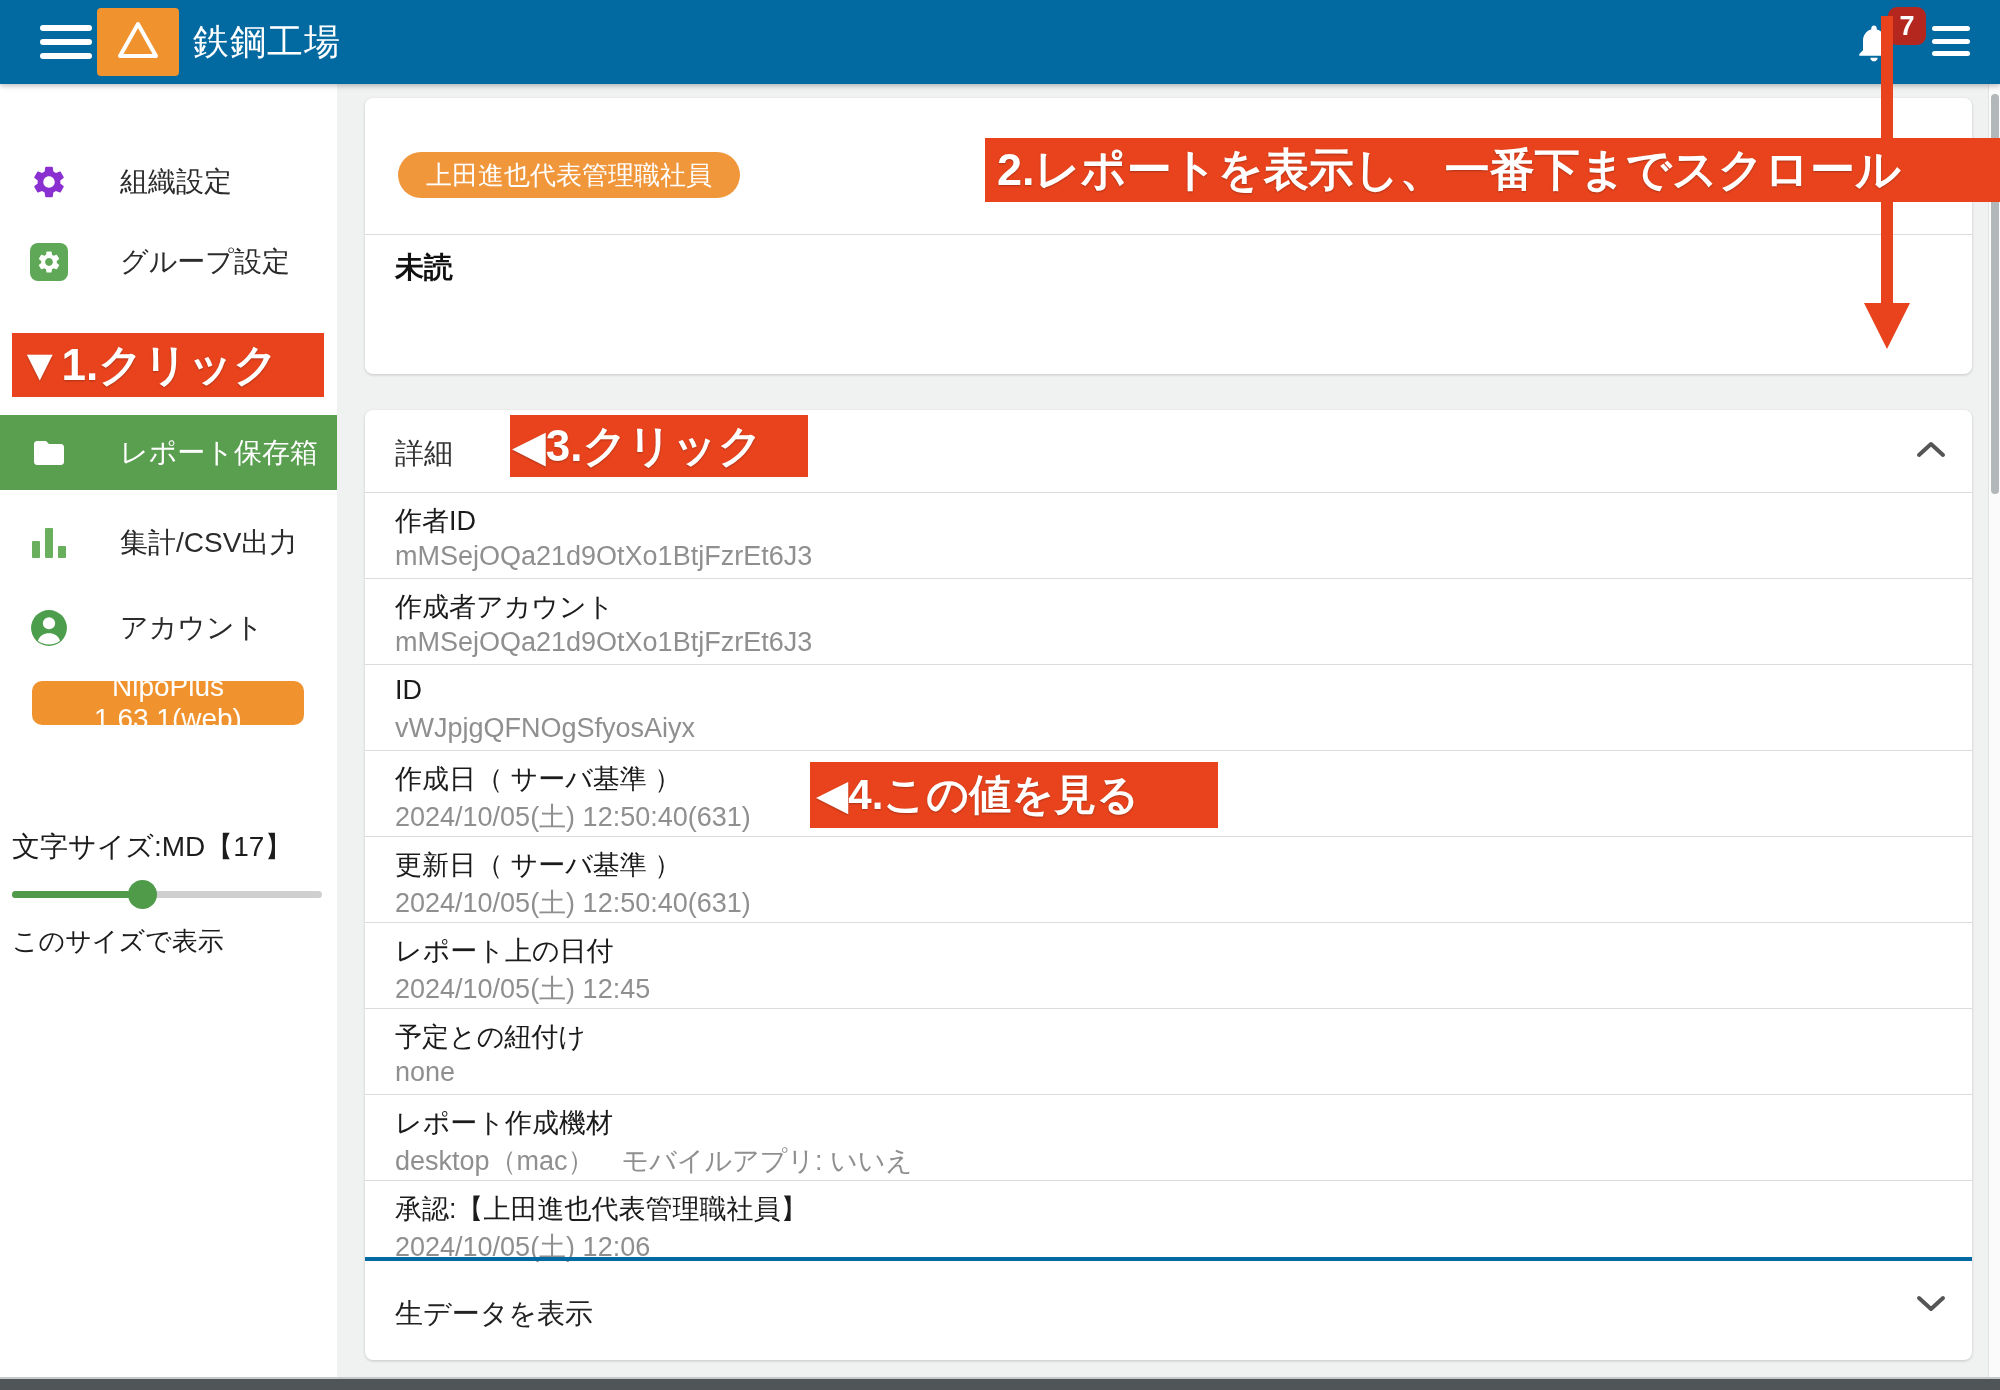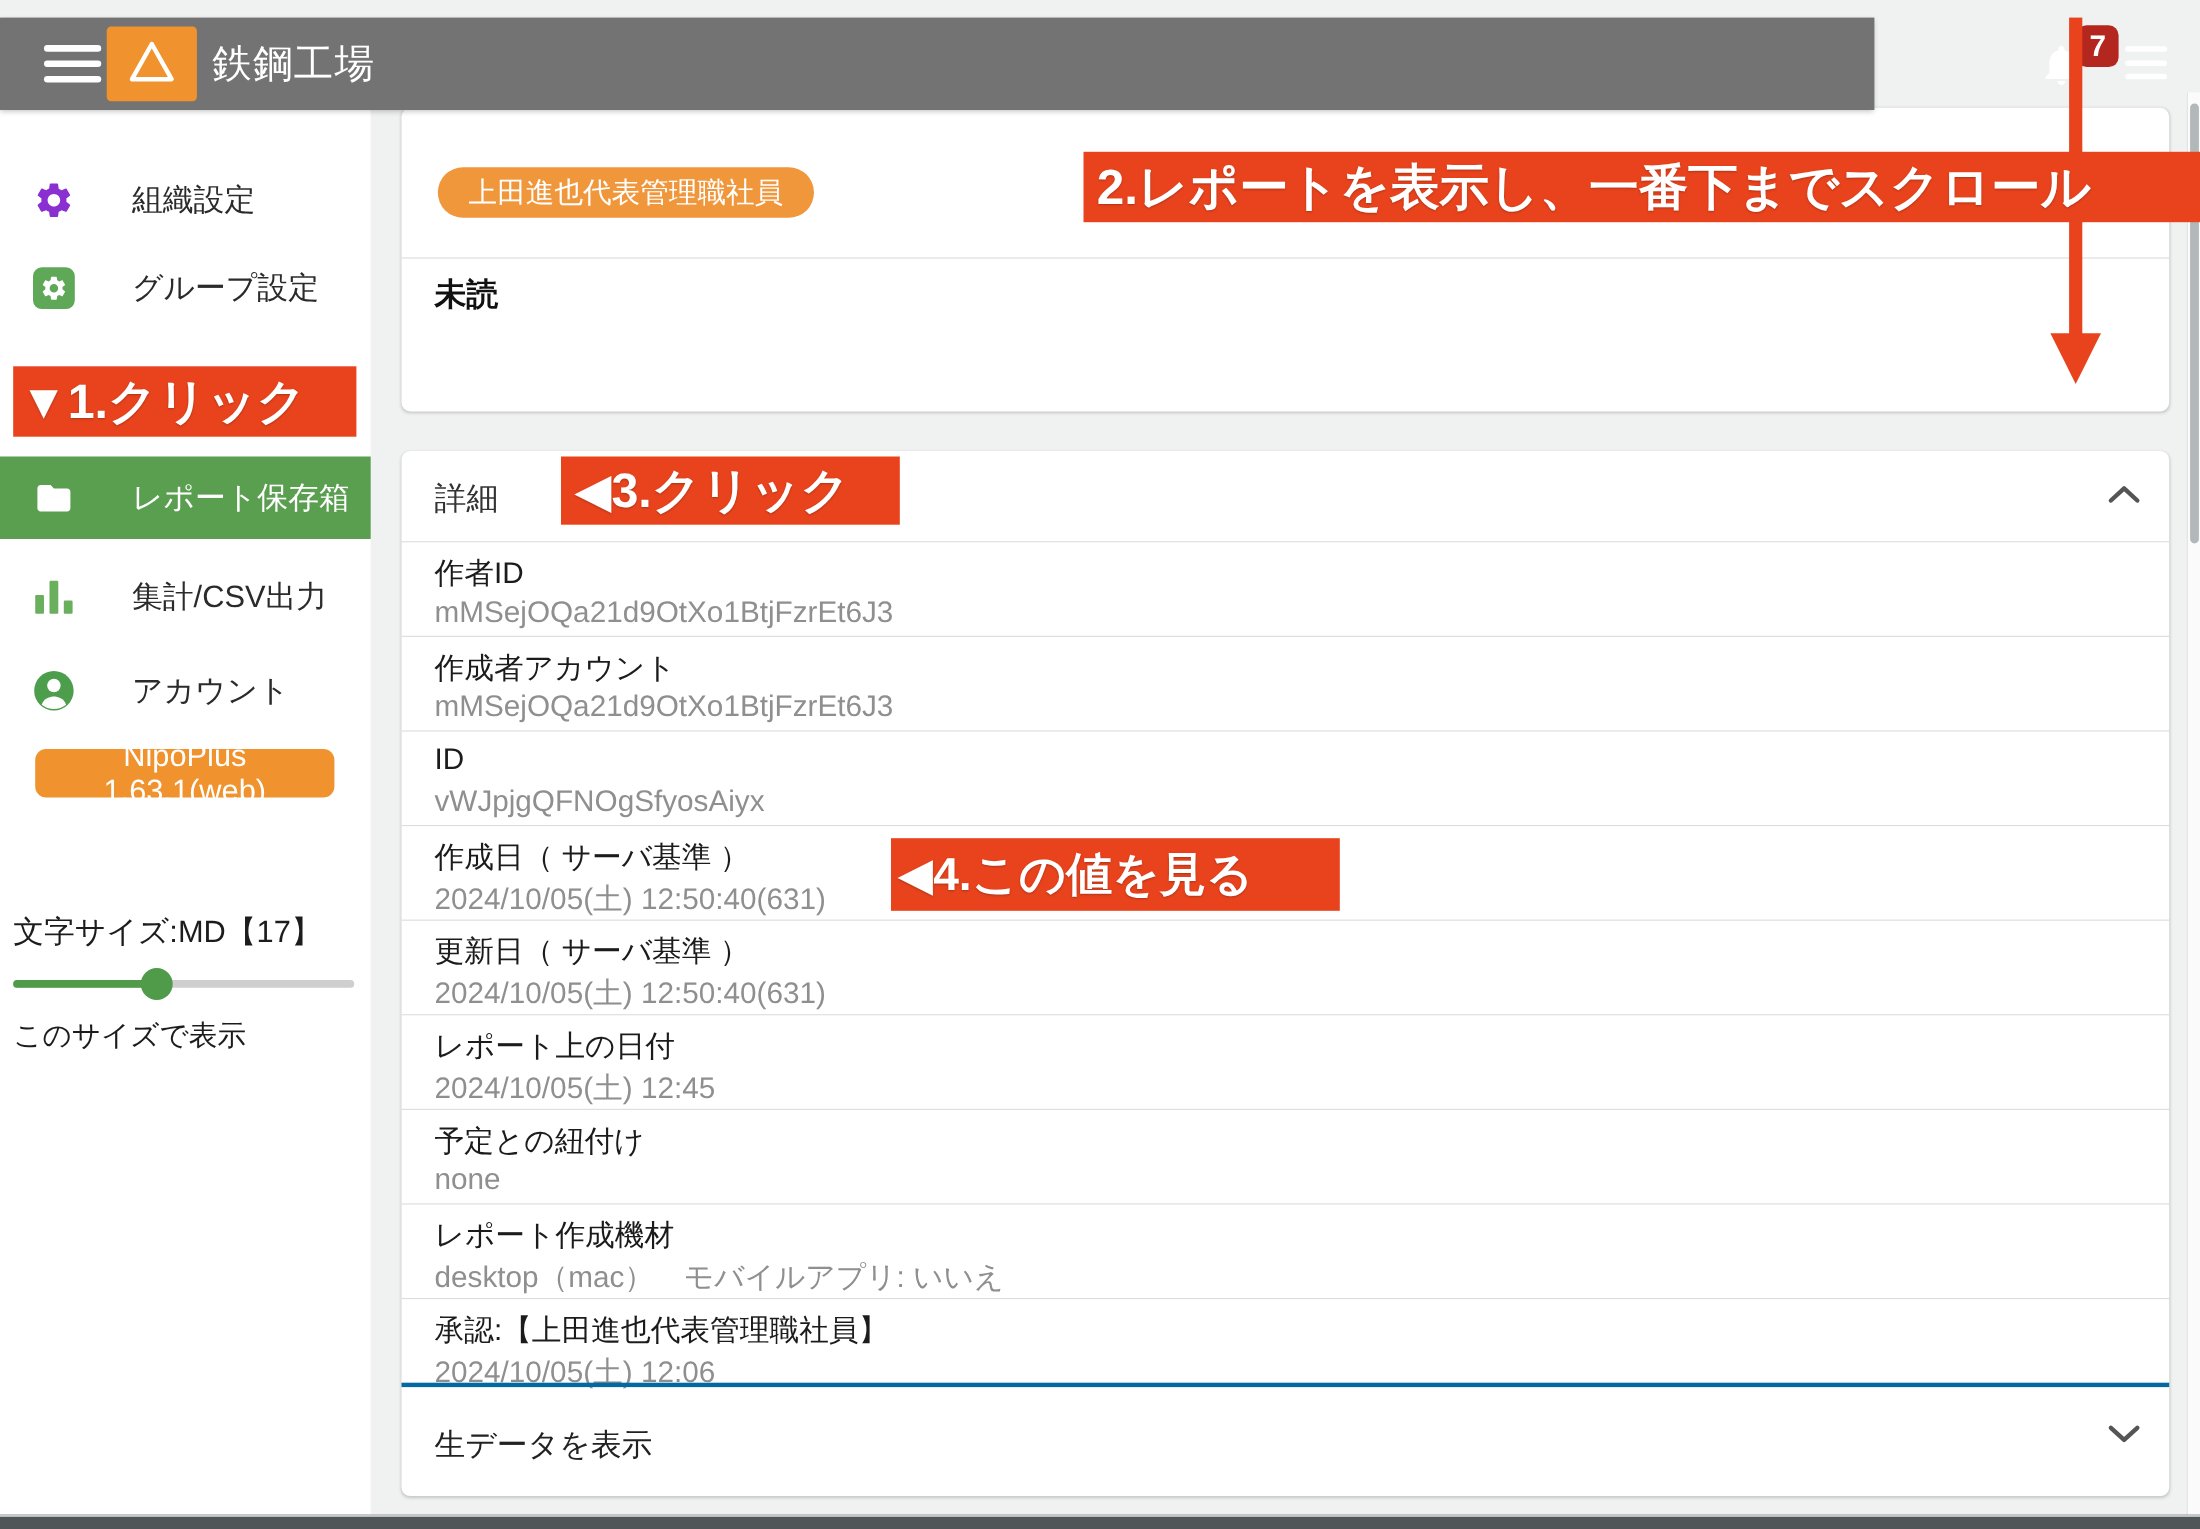--- a/index.html
+++ b/index.html
@@ -5,22 +5,22 @@
   html,body{margin:0;padding:0;}
   body{
     width:2000px;height:1390px;position:relative;overflow:hidden;
     background:#f0f1f1;
     font-family:"Liberation Sans","DejaVu Sans",sans-serif;
     -webkit-font-smoothing:antialiased;
   }
 
   
   .header{
-    position:absolute;left:0;top:16px;width:1704px;height:84px;
-    background:#737373;z-index:20;box-shadow:0 2px 5px rgba(0,0,0,.25);
+    position:absolute;left:0;top:0;width:2000px;height:84px;
+    background:#0369a1;z-index:20;box-shadow:0 2px 5px rgba(0,0,0,.25);
   }
   .burger{position:absolute;width:52px;height:34px;display:flex;flex-direction:column;justify-content:space-between;cursor:pointer;}
   .burger span{display:block;height:6px;border-radius:3px;background:#fff;}
   .burger-left{left:40px;top:25px;}
   .burger-right{left:1932px;top:26px;width:38px;height:30px;}
   .burger-right span{height:5px;}
   .logo{
     position:absolute;left:97px;top:8px;width:82px;height:68px;border-radius:4px;
     background:#f0932e;display:flex;align-items:center;justify-content:center;
   }
@@ -36,21 +36,21 @@
   }
 
   
   .anno{
     position:absolute;background:#e8431d;color:#fff;font-weight:bold;z-index:60;
     display:flex;align-items:center;white-space:nowrap;
     text-shadow:0 1px 2px rgba(0,0,0,.25);
   }
   .anno1{left:12px;top:333px;width:306px;height:64px;font-size:44px;padding-left:6px;}
   .anno2{left:985px;top:138px;width:1005px;height:64px;font-size:45px;padding-left:12px;}
-  .anno3{left:510px;top:415px;width:296px;height:62px;font-size:44px;padding-left:12px;}
+  .anno3{left:510px;top:415px;width:296px;height:62px;font-size:44px;padding-left:2px;}
   .anno4{left:810px;top:762px;width:402px;height:66px;font-size:42px;padding-left:6px;}
   .arrow-line{
     position:absolute;left:1881px;top:16px;width:12px;height:290px;background:#e8431d;z-index:55;
   }
   .arrow-head{
     position:absolute;left:1864px;top:303px;width:0;height:0;z-index:55;
     border-left:23px solid transparent;border-right:23px solid transparent;
     border-top:46px solid #e8431d;
   }
 

